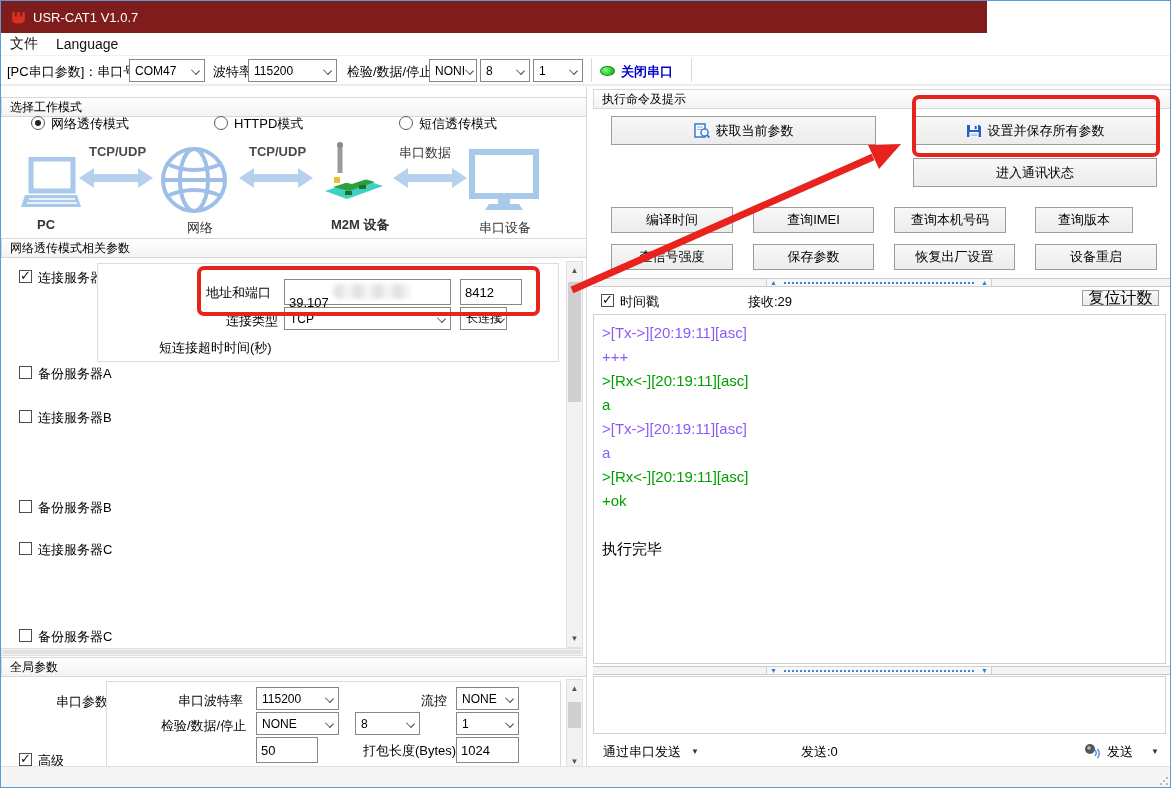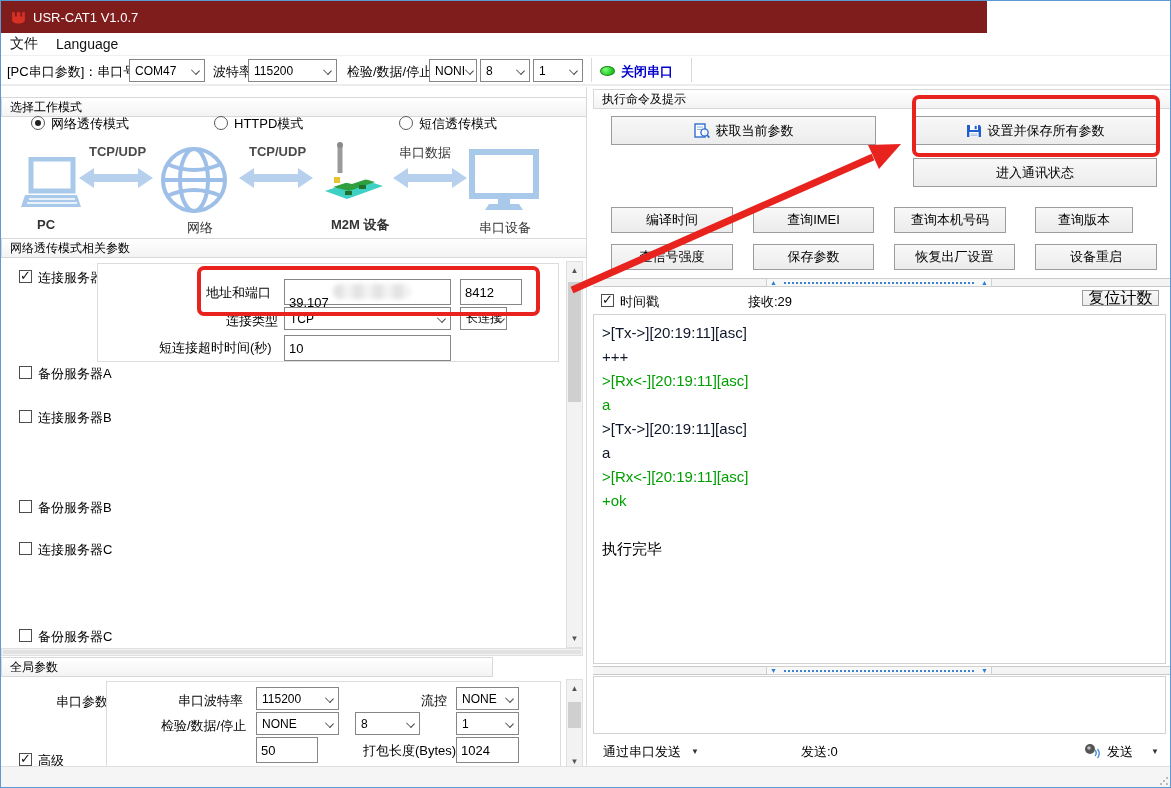--- a/index.html
+++ b/index.html
@@ -51,21 +51,21 @@
 
   
   .split { position:absolute; height:9px; background:#f4f4f4; border-top:1px solid #c9c9c9; border-bottom:1px solid #c9c9c9; }
   .split-handle { position:absolute; top:-1px; height:9px; background:#f8f8f8; border:1px solid #cfcfcf; display:flex; align-items:center; }
   .split-dots { flex:1; border-top:2px dotted #3a86d4; margin:0 4px; }
   .split-tri { font-size:7px; color:#2f7fd6; line-height:7px; padding:0 3px; }
 
   
   .logbox { position:absolute; background:#fff; border:1px solid #d2d2d2; padding:6px 8px; overflow:hidden; }
   .logline { font-size:15px; height:24px; line-height:24px; white-space:pre; }
-  .logline.tx { color:#0f172a; }
+  .logline.tx { color:#8b5cf6; }
   .logline.rx { color:#00a000; }
   .logline.plain { color:#000; }
 
   
   .diag-label { position:absolute; font-size:13px; color:#333; white-space:nowrap; }
   .diag-link { position:absolute; font-size:13px; font-weight:bold; color:#4a4a4a; white-space:nowrap; }
 
   
   #annot { position:absolute; left:0; top:0; width:1171px; height:788px; pointer-events:none; z-index:50; }
 
@@ -220,21 +220,20 @@
   <div class="combo" style="left:283px;top:306px;width:167px">
     <span>TCP</span>
       <span class="chev"></span>
   </div>
   <div class="combo" style="left:459px;top:306px;width:47px;padding-right:13px">
     <span>长连接</span>
       <span class="chev" style="right:2px"></span>
   </div>
 
   <span class="lbl" style="left:158px;top:338px">短连接超时时间(秒)</span>
-  <input class="tbx" style="left: 283px; top: 334px; width: 167px; height: 23px;" value="10">
 
   <div class="cb" style="left:18px;top:365px"></div>
   <span class="lbl" style="left:37px;top:364px">备份服务器A</span>
   <div class="cb" style="left:18px;top:409px"></div>
   <span class="lbl" style="left:37px;top:408px">连接服务器B</span>
   <div class="cb" style="left:18px;top:499px"></div>
   <span class="lbl" style="left:37px;top:498px">备份服务器B</span>
   <div class="cb" style="left:18px;top:541px"></div>
   <span class="lbl" style="left:37px;top:540px">连接服务器C</span>
   <div class="cb" style="left:18px;top:628px"></div>
@@ -243,21 +242,21 @@
   <div class="sbtrack" style="left:565px;top:260px;width:17px;height:387px">
     <div class="sbarrow" style="top:1px">▲</div>
     <div class="sbthumb" style="left:1px;top:20px;width:13px;height:120px"></div>
     <div class="sbarrow" style="bottom:1px">▼</div>
   </div>
 
   <div class="sbtrack" style="left:0;top:647px;width:582px;height:8px">
     <div class="sbthumb" style="left:1px;top:1px;width:578px;height:4px;background:#e2e2e2"></div>
   </div>
 
-  <div class="grouphdr" style="left:0;top:656px;width:492px">全局参数</div>
+  <div class="grouphdr" style="left:0;top:656px;width:586px">全局参数</div>
 
   <span class="lbl" style="left:55px;top:692px">串口参数</span>
   <div class="panelbox" style="left:105px;top:680px;width:455px;height:88px"></div>
 
   <span class="lbl" style="left:177px;top:691px">串口波特率</span>
   <div class="combo" style="left:255px;top:686px;width:83px">
     <span>115200</span>
       <span class="chev"></span>
   </div>
   <span class="lbl" style="left:420px;top:691px">流控</span>

